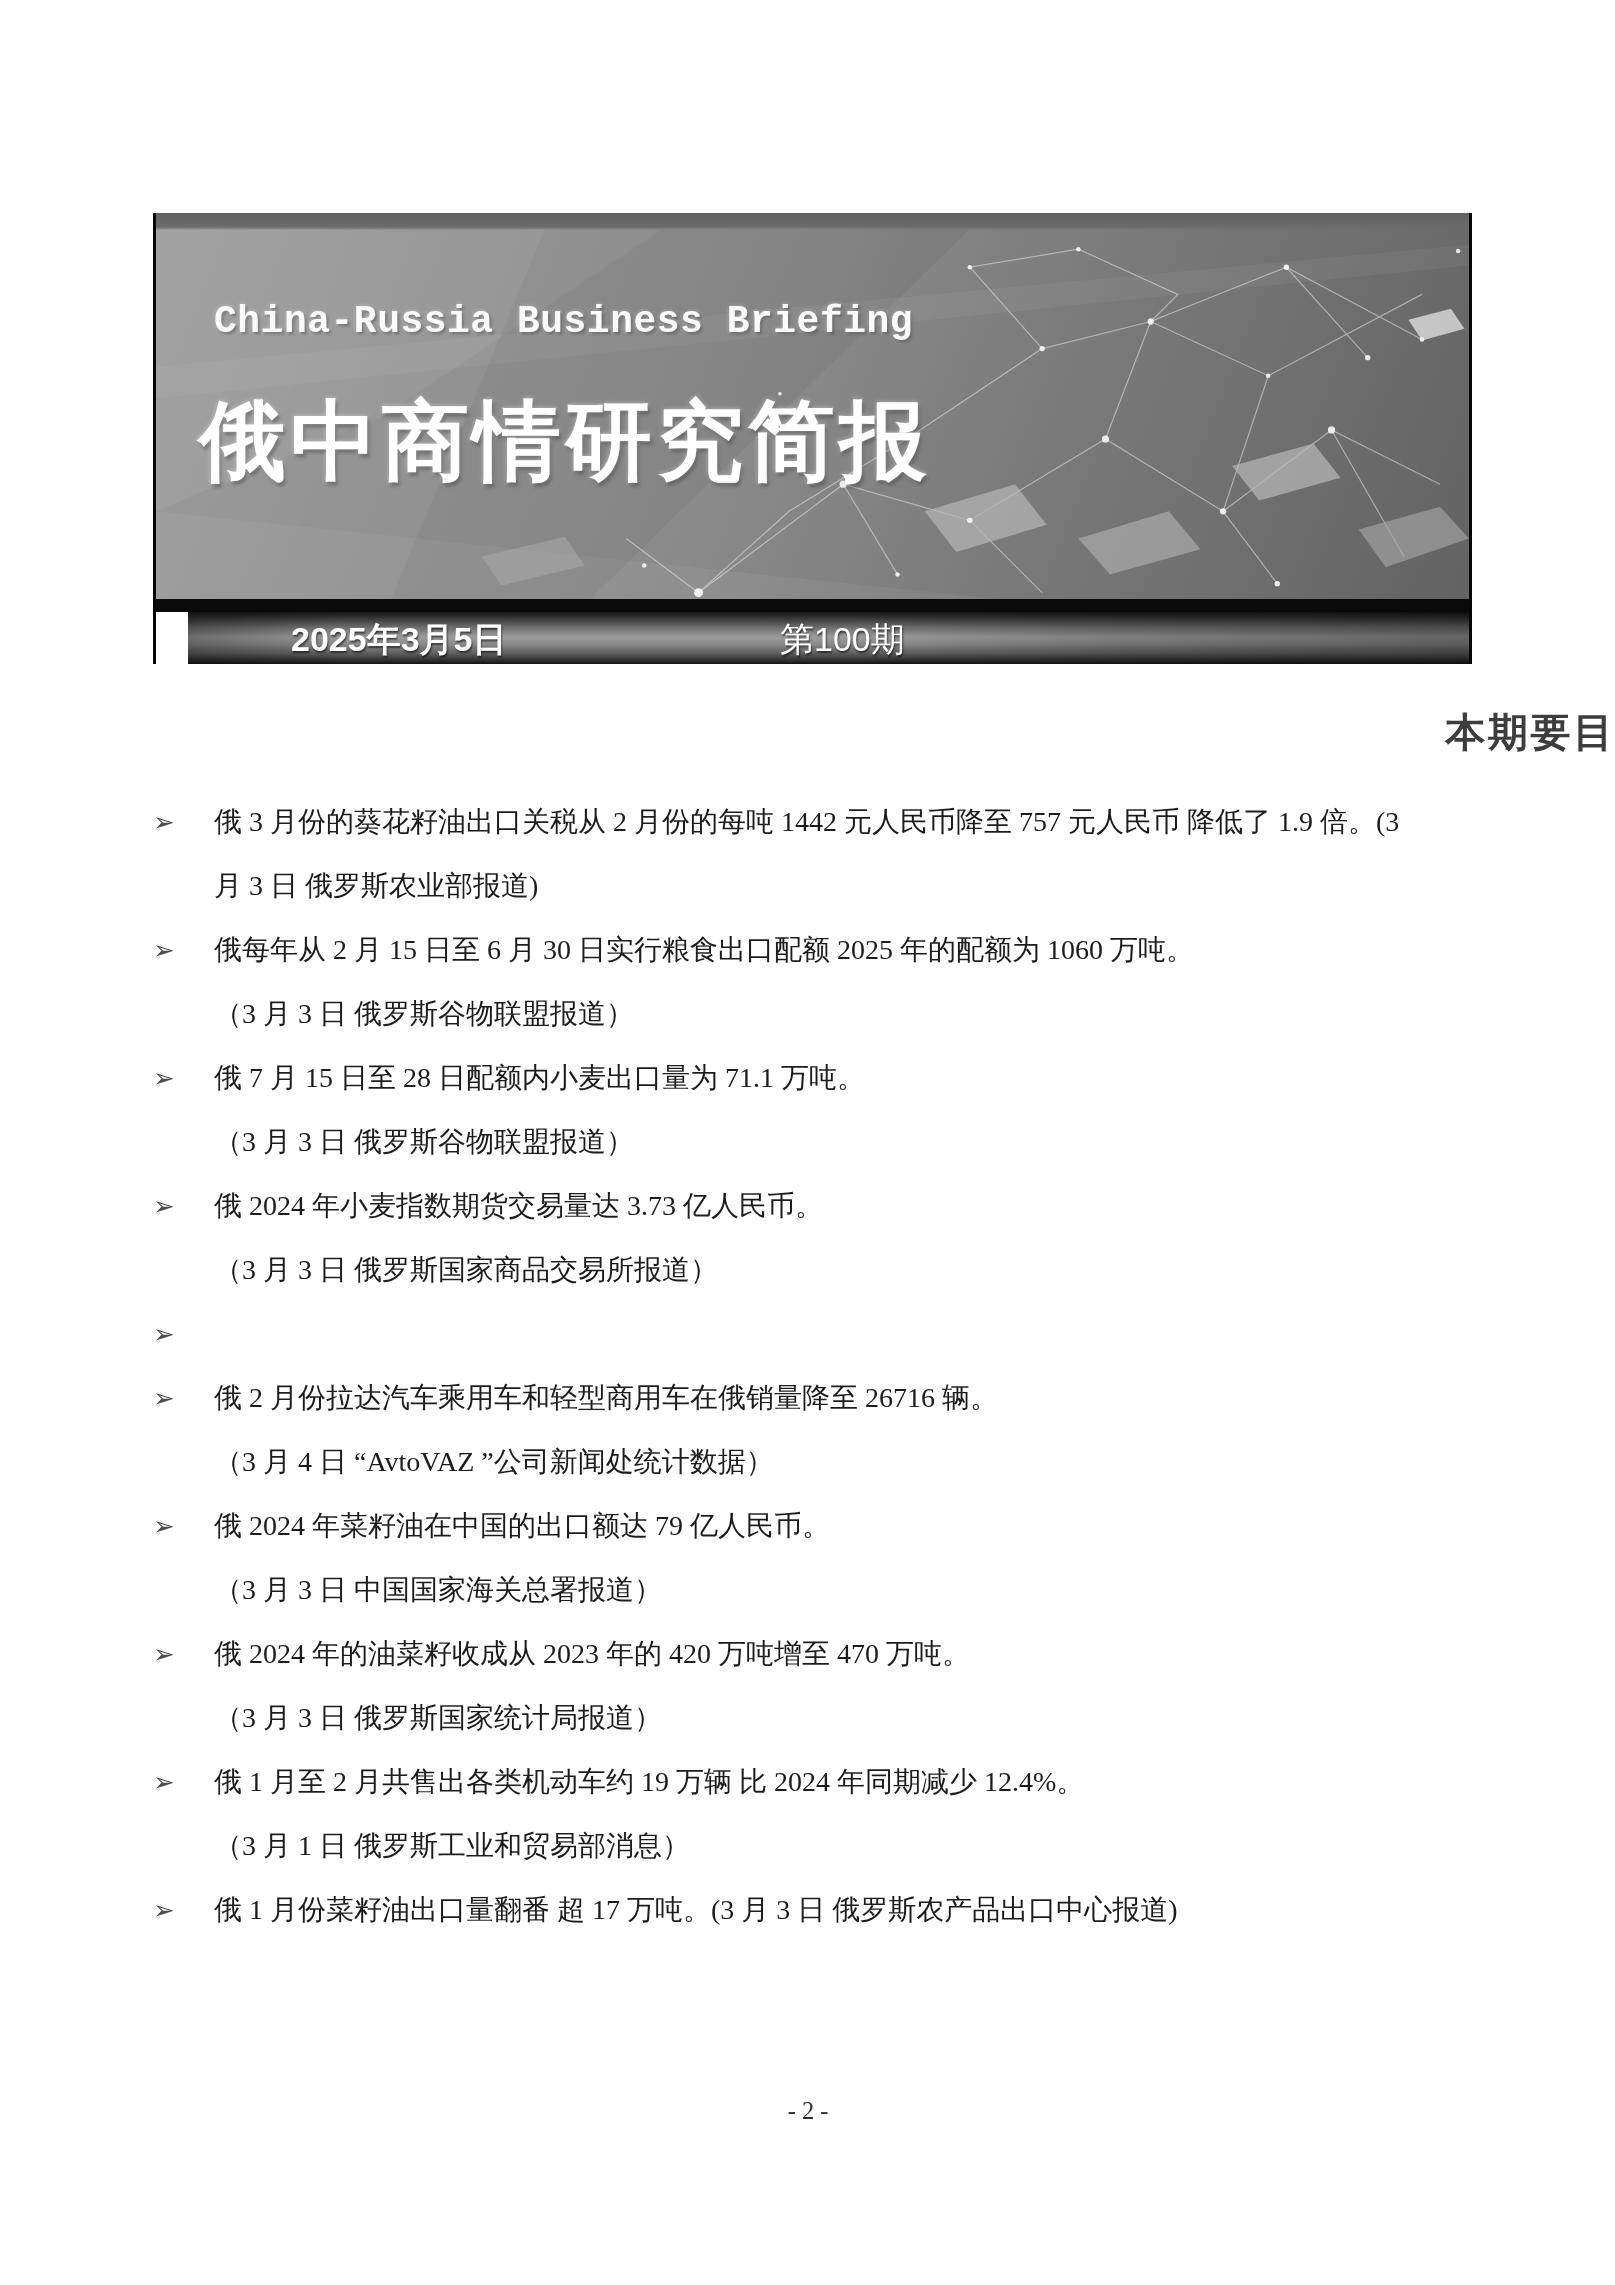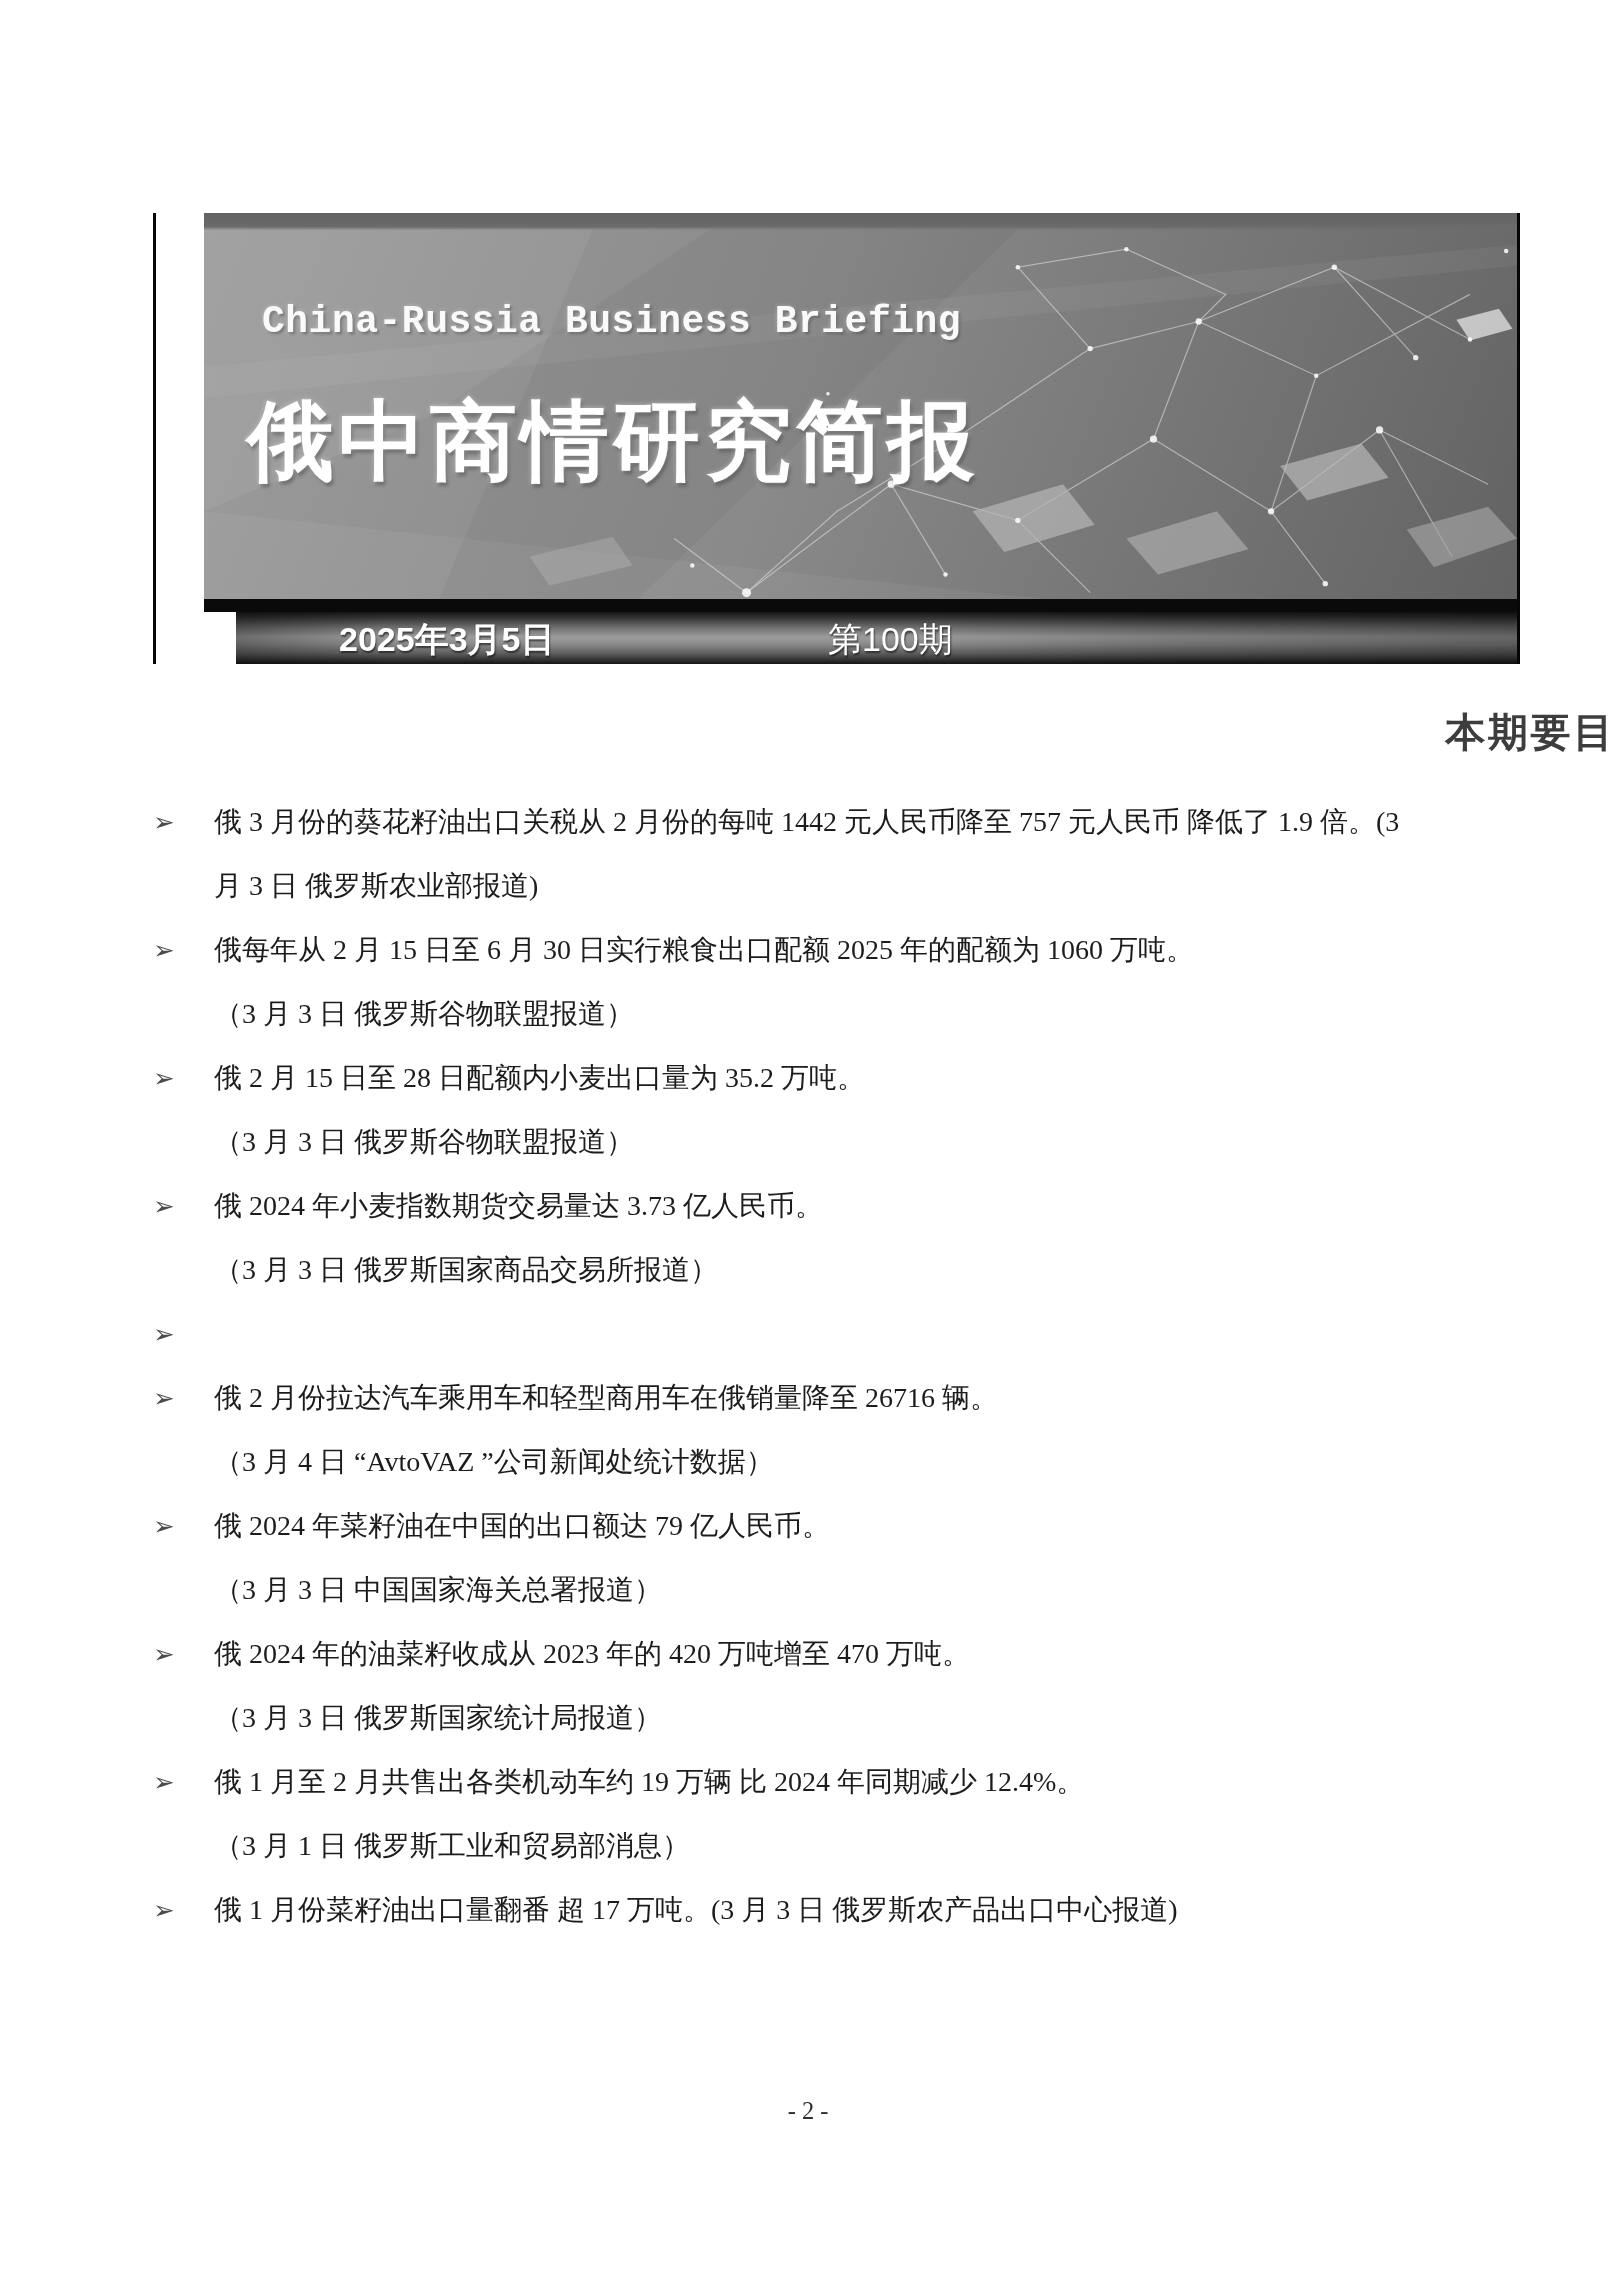--- a/index.html
+++ b/index.html
@@ -3,21 +3,21 @@
 <meta charset="utf-8">
 <style>
   html,body{margin:0;padding:0;background:#e8e8e8;}
   .page{
     position:relative;width:1616px;height:2285px;background:#ffffff;
     font-family:"Liberation Serif","DejaVu Serif",serif;color:#1c1c1c;overflow:hidden;
   }
   
   .banner-wrap{
     position:absolute;left:153px;top:213px;width:1313px;
-    border-left:3.6px solid #060606;border-right:3.6px solid #060606;padding-left:48px;
+    border-left:3.6px solid #060606;border-right:3.6px solid #060606;
   }
   .banner-img{
     position:relative;height:386px;overflow:hidden;
     background:
       linear-gradient(180deg,#616161 0%,#6b6b6b 3.5%,rgba(0,0,0,0) 4.5%),
       linear-gradient(112deg,rgba(255,255,255,0.14) 0%,rgba(255,255,255,0.05) 22%,rgba(0,0,0,0.02) 45%,rgba(0,0,0,0.16) 72%,rgba(0,0,0,0.30) 100%),
       #8d8d8d;
   }
   .plexus{position:absolute;left:0;top:0;width:100%;height:100%;}
   .banner-title-en{
@@ -171,21 +171,21 @@
         <span>俄每年从 2 月 15 日至 6 月 30 日实行粮食出口配额  2025 年的配额为 1060 万吨。</span>
       </div>
       <div class="line">
         <span>（3 月 3 日  俄罗斯谷物联盟报道）</span>
       </div>
     </div>
 
     <div class="item">
       <div class="line">
         <span class="bullet">➢</span>
-        <span>俄 2 月 15 日至 28 日配额内小麦出口量为 35.2 万吨。</span>
+        <span>俄 7 月 15 日至 28 日配额内小麦出口量为 71.1 万吨。</span>
       </div>
       <div class="line">
         <span>（3 月 3 日  俄罗斯谷物联盟报道）</span>
       </div>
     </div>
 
     <div class="item">
       <div class="line">
         <span class="bullet">➢</span>
         <span>俄 2024 年小麦指数期货交易量达 3.73 亿人民币。</span>

